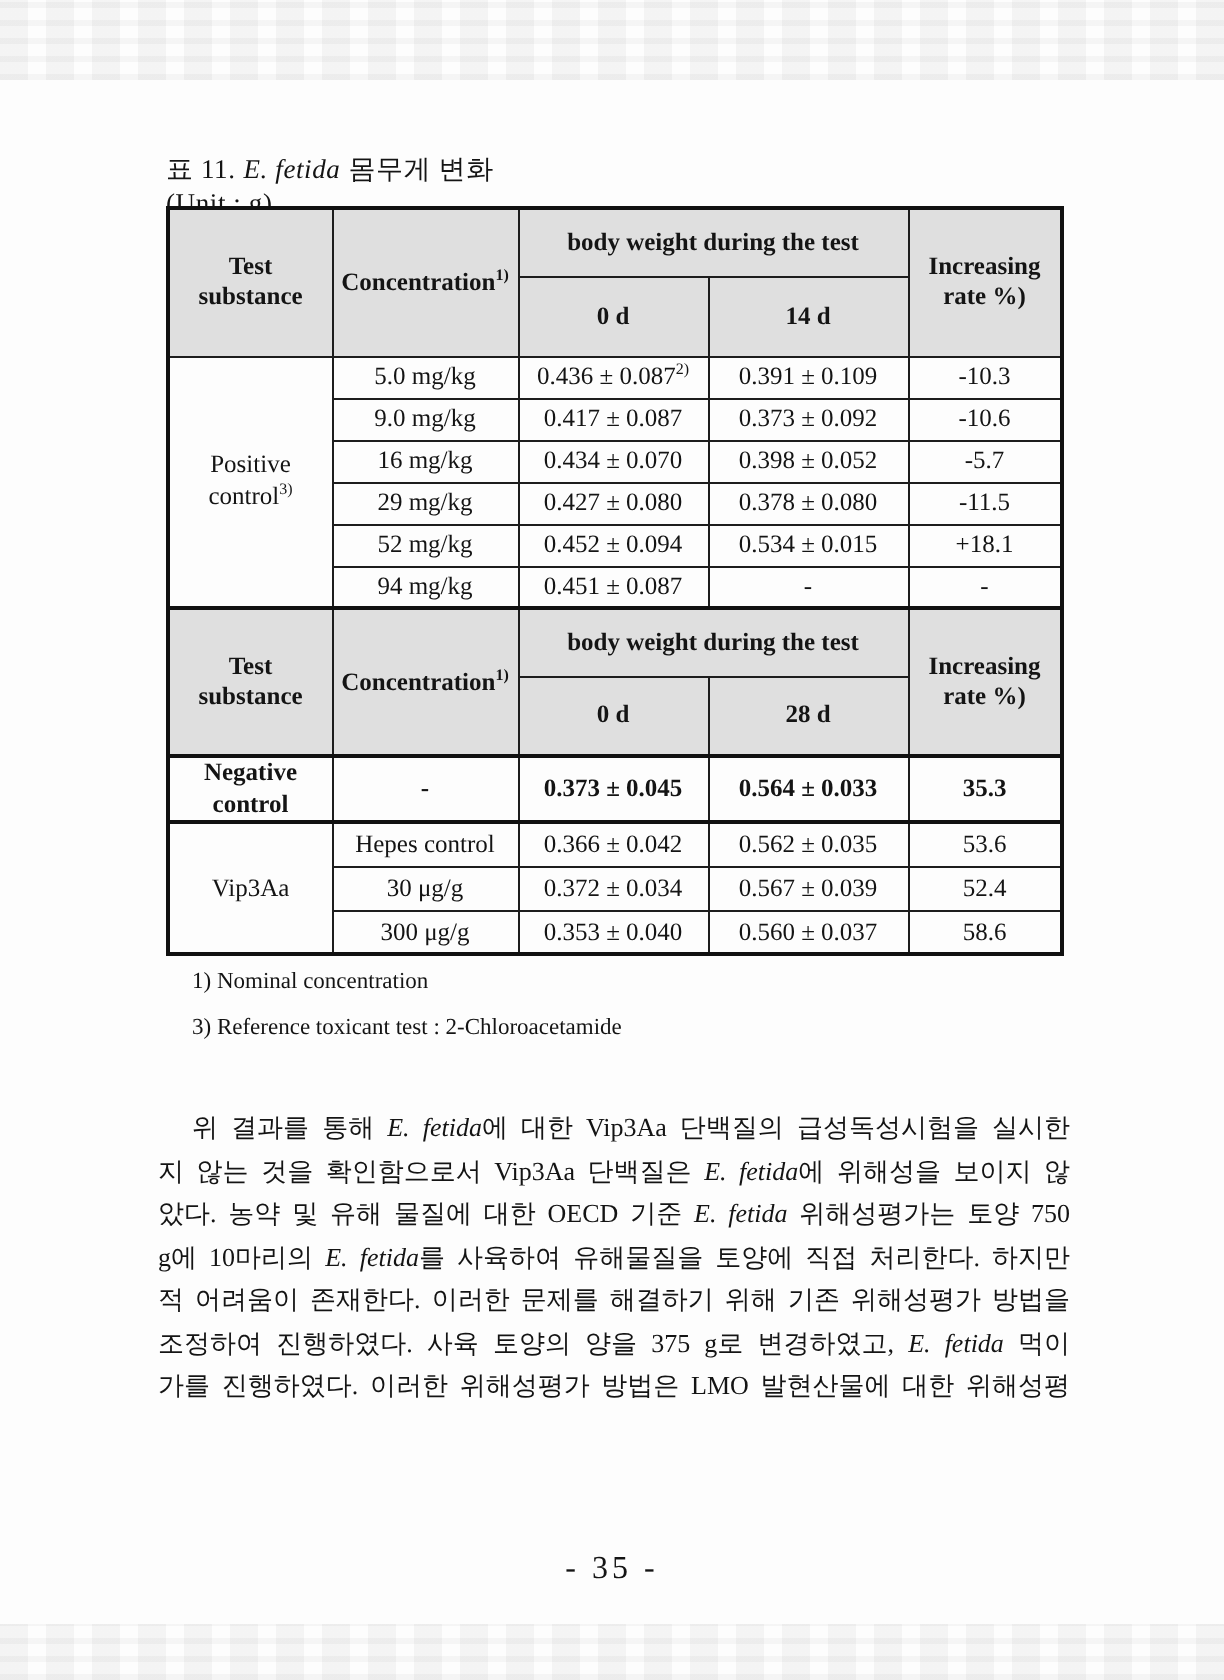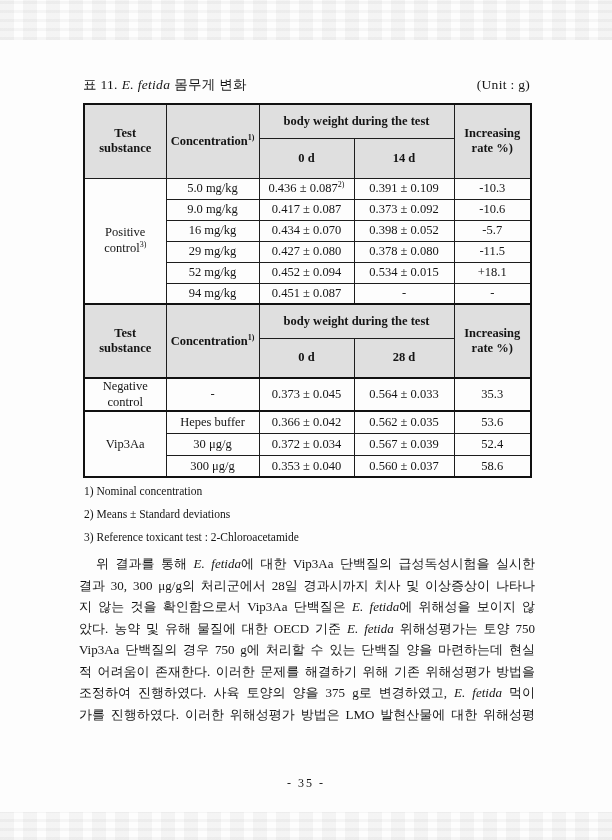--- a/index.html
+++ b/index.html
@@ -12,60 +12,60 @@
     background-image:
       repeating-linear-gradient(90deg, rgba(0,0,0,0.035) 0 14px, rgba(0,0,0,0) 14px 23px),
       repeating-linear-gradient(0deg, rgba(0,0,0,0.03) 0 3px, rgba(0,0,0,0) 3px 9px);
   }
   .band.top{top:0;height:40px;}
   .band.bottom{top:812px;height:28px;}
 
   .caption{
     position:absolute;left:83px;top:76px;width:447px;
     display:flex;justify-content:space-between;align-items:baseline;
-    font-size:13.5px;letter-spacing:0.3px;
+    font-size:13.5px;letter-spacing:0.3px;flex-direction:column;
   }
   .caption .cap-left span{margin-right:4px;}
   .caption .cap-left i{margin-right:4px;}
 
   table.dtable{
     position:absolute;left:83px;top:103px;width:447px;
     border-collapse:collapse;table-layout:fixed;
     font-size:12.5px;
   }
   .dtable td{
     border:1px solid #1d1d1d;text-align:center;vertical-align:middle;
     padding:0 2px;overflow:hidden;
   }
   .dtable{border:2px solid #111;}
   .dtable .th{background:#dfdfdf;font-weight:bold;}
   tr.hrow1{height:34px;}
   tr.hrow2{height:40px;}
   tr.s1row{height:21px;}
-  tr.negrow{height:25px;}
+  tr.negrow{height:25px;font-weight:bold;}
   tr.viprow{height:22px;}
   tr.sect td{border-top:2px solid #111;}
   tr.vipsep td{border-top:2px solid #111;}
   .dtable sup{font-size:8px;line-height:0;}
   .grouplines div{line-height:1.25;}
 
-  .footnotes{position:absolute;left:84px;top:480px;font-size:11.5px;}
+  .footnotes{position:absolute;left:96px;top:480px;font-size:11.5px;}
   .footnote{height:23px;line-height:23px;white-space:nowrap;}
 
   .para{position:absolute;left:79px;top:553px;width:456px;font-size:13px;}
   .para .line{
     height:21.5px;line-height:21.5px;
     text-align:justify;text-align-last:justify;
     word-break:keep-all;
   }
   .para .line:first-child{text-indent:17px;}
   .para i{font-style:italic;}
 
   .pageno{position:absolute;left:0;top:776px;width:612px;text-align:center;
-    font-size:12px;letter-spacing:2px;}
+    font-size:16px;letter-spacing:2px;}
 </style>
 </head>
 <body>
 
 <div class="band top"></div>
 <div class="band bottom"></div>
 
 <div class="caption">
   <span class="cap-left"><span>표 11.</span><i>E. fetida</i><span>몸무게 변화</span></span>
   <span class="cap-right">(Unit : g)</span>
@@ -155,21 +155,21 @@
       <div>control</div>
     </td>
     <td>-</td>
     <td>0.373 ± 0.045</td>
     <td>0.564 ± 0.033</td>
     <td>35.3</td>
   </tr>
 
   <tr class="viprow vipsep">
     <td rowspan="3">Vip3Aa</td>
-    <td>Hepes buffer</td>
+    <td>Hepes control</td>
     <td>0.366 ± 0.042</td>
     <td>0.562 ± 0.035</td>
     <td>53.6</td>
   </tr>
   <tr class="viprow">
     <td>30 μg/g</td>
     <td>0.372 ± 0.034</td>
     <td>0.567 ± 0.039</td>
     <td>52.4</td>
   </tr>
@@ -177,28 +177,26 @@
     <td>300 μg/g</td>
     <td>0.353 ± 0.040</td>
     <td>0.560 ± 0.037</td>
     <td>58.6</td>
   </tr>
   </tbody>
 </table>
 
 <div class="footnotes">
   <div class="footnote">1) Nominal concentration</div>
-  <div class="footnote">2) Means ± Standard deviations</div>
   <div class="footnote">3) Reference toxicant test : 2-Chloroacetamide</div>
 </div>
 
 <div class="para" id="paragraph">
     <div class="line"><span>위 결과를 통해 </span><i>E. fetida</i><span>에 대한 Vip3Aa 단백질의 급성독성시험을 실시한</span></div>
-    <div class="line"><span>결과 30, 300 μg/g의 처리군에서 28일 경과시까지 치사 및 이상증상이 나타나</span></div>
     <div class="line"><span>지 않는 것을 확인함으로서 Vip3Aa 단백질은 </span><i>E. fetida</i><span>에 위해성을 보이지 않</span></div>
     <div class="line"><span>았다. 농약 및 유해 물질에 대한 OECD 기준 </span><i>E. fetida</i><span> 위해성평가는 토양 750</span></div>
-    <div class="line"><span>Vip3Aa 단백질의 경우 750 g에 처리할 수 있는 단백질 양을 마련하는데 현실</span></div>
+    <div class="line"><span>g에 10마리의 </span><i>E. fetida</i><span>를 사육하여 유해물질을 토양에 직접 처리한다. 하지만</span></div>
     <div class="line"><span>적 어려움이 존재한다. 이러한 문제를 해결하기 위해 기존 위해성평가 방법을</span></div>
     <div class="line"><span>조정하여 진행하였다. 사육 토양의 양을 375 g로 변경하였고, </span><i>E. fetida</i><span> 먹이</span></div>
     <div class="line"><span>가를 진행하였다. 이러한 위해성평가 방법은 LMO 발현산물에 대한 위해성평</span></div>
   </div>
 
 <div class="pageno">- 35 -</div>
 
 </body></html>

